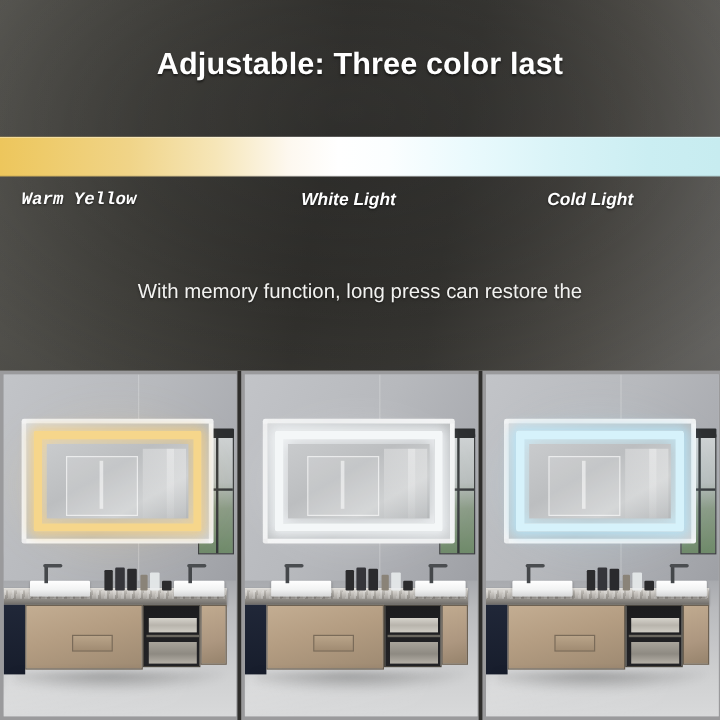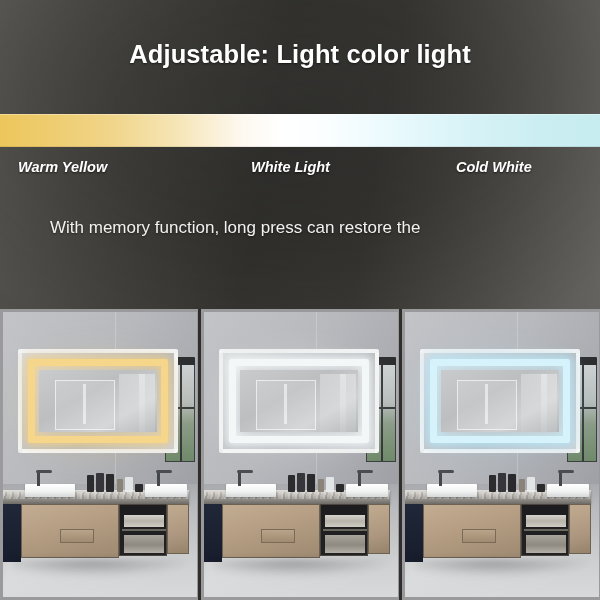--- a/index.html
+++ b/index.html
@@ -84,31 +84,31 @@
   }
   .spec-label {
     position: absolute;
     color: #ffffff;
     font-size: 14.5px;
     font-weight: bold;
     font-style: italic;
     text-shadow: 0 1px 2px rgba(0,0,0,0.6);
     white-space: nowrap;
   }
-  .spec-label.warm  { left: 18px; }
+  .spec-label.warm  { left: 18px; font-family: Liberation Mono, monospace; }
   .spec-label.white { left: 251px; }
   .spec-label.cold  { left: 456px; }
 
   
   #description {
     position: absolute;
     left: 50px;
-    top: 210px;
+    top: 225px;
     width: 500px;
-    text-align: left;
+    text-align: center;
     color: #f2f2f0;
     font-size: 17px;
     font-weight: normal;
     line-height: 35px;
     text-shadow: 0 1px 2px rgba(0,0,0,0.5);
   }
   #description .line { display: block; }
 
   
   #panels {
@@ -369,28 +369,28 @@
   }
 </style>
 </head>
 <body>
 
 <div id="page">
 
   <div id="banner">
     <div id="banner-vignette"></div>
 
-    <div id="title">Adjustable: Light color light</div>
+    <div id="title">Adjustable: Three color last</div>
 
     <div id="spectrum-bar"></div>
 
     <div id="spectrum-labels">
       <span class="spec-label warm">Warm Yellow</span>
       <span class="spec-label white">White Light</span>
-      <span class="spec-label cold">Cold White</span>
+      <span class="spec-label cold">Cold Light</span>
     </div>
 
     <div id="description">
       <span class="line">With memory function, long press can restore the</span>
     </div>
   </div>
 
   <div id="panels">
 
     <div class="panel">

